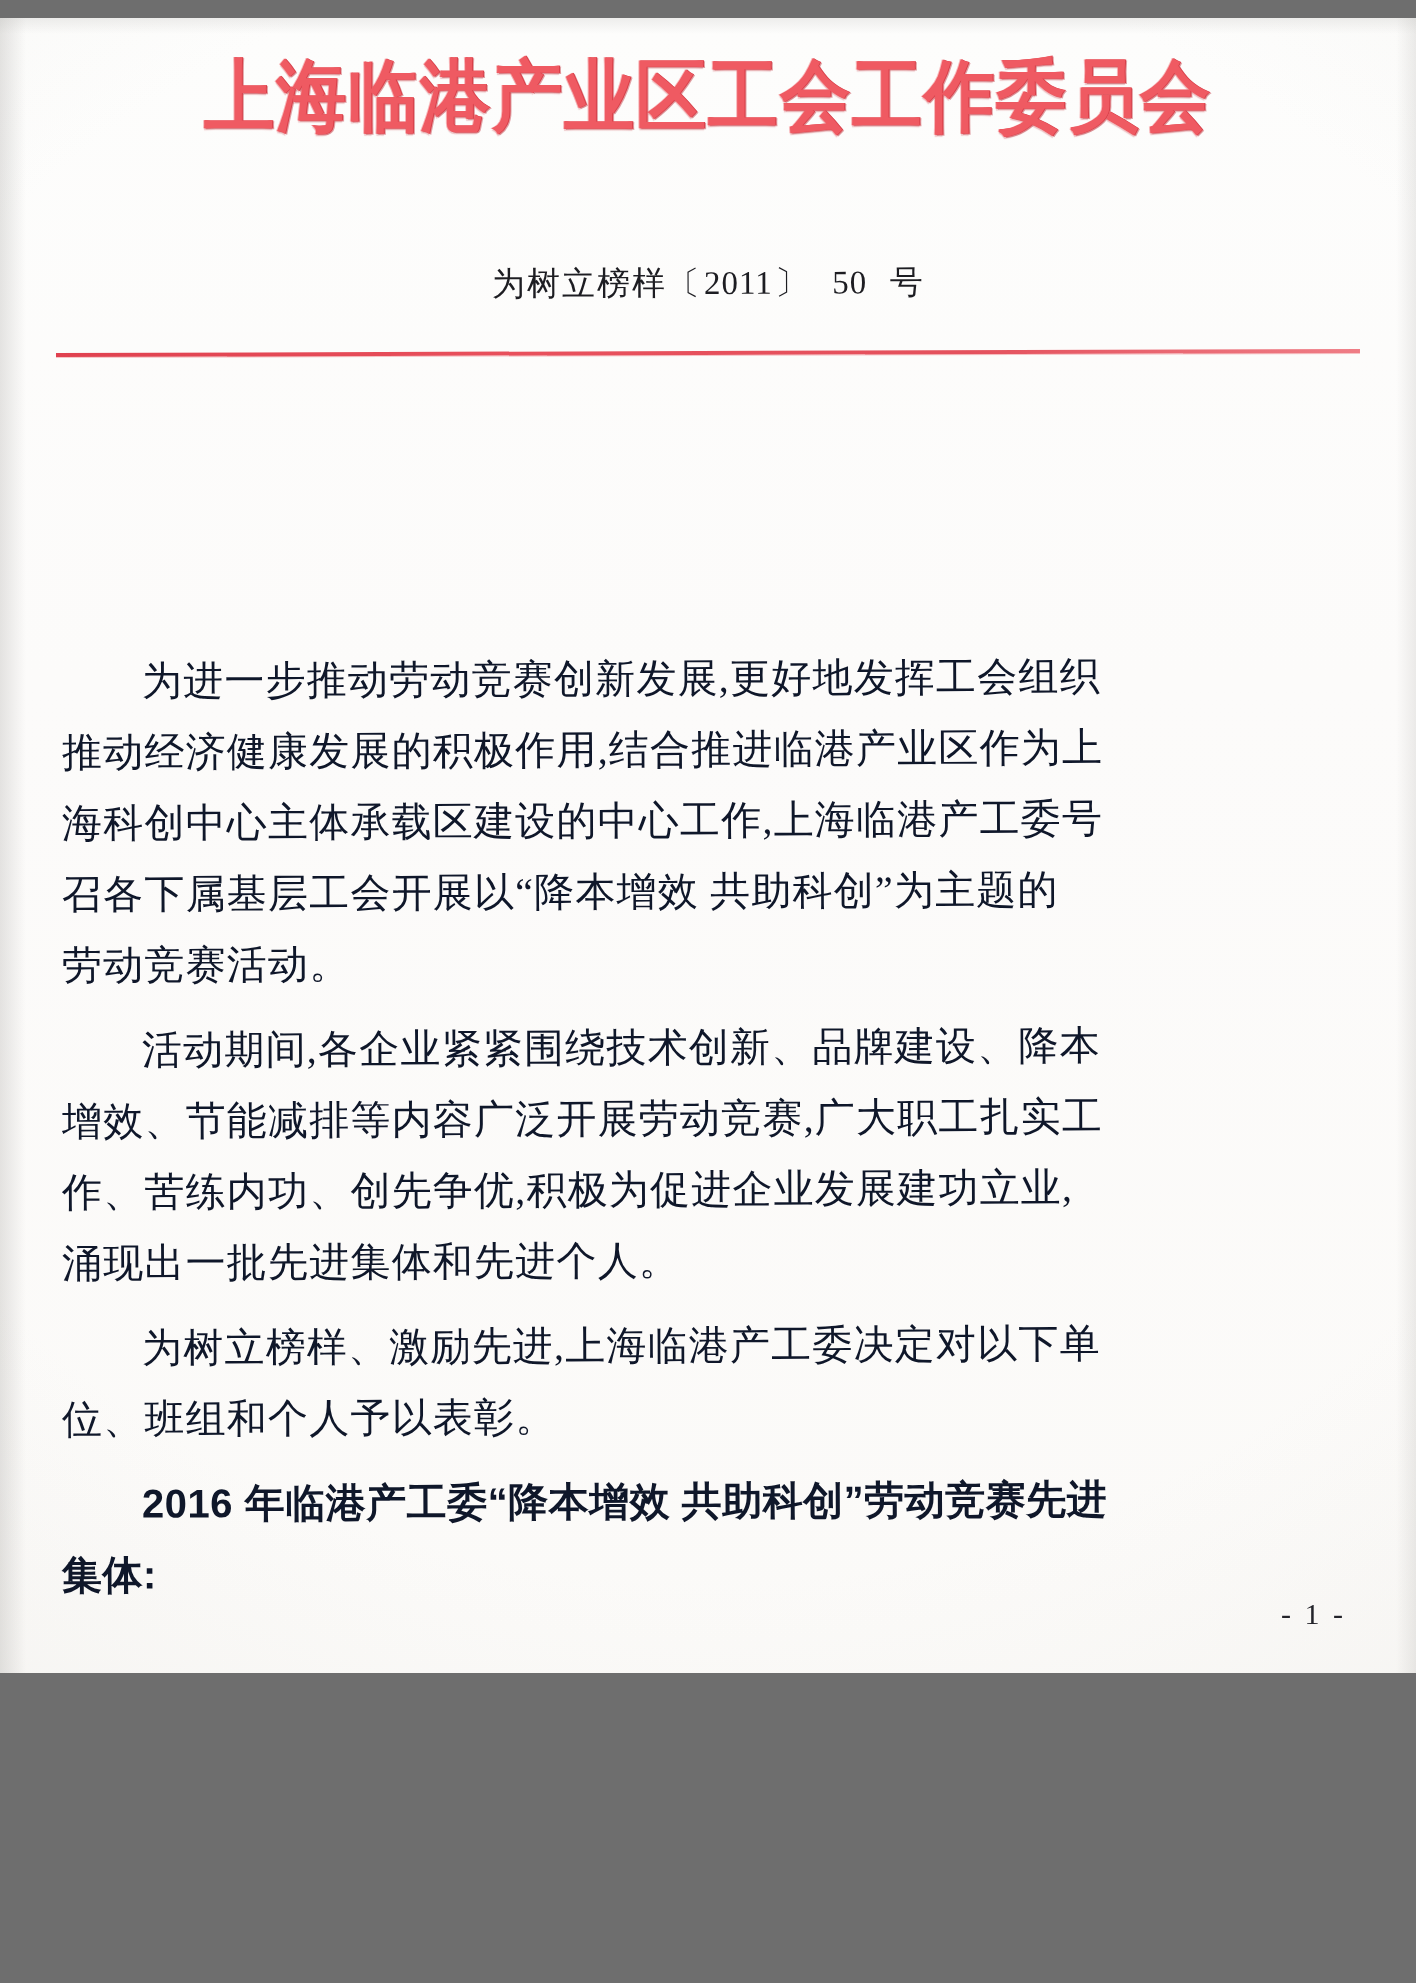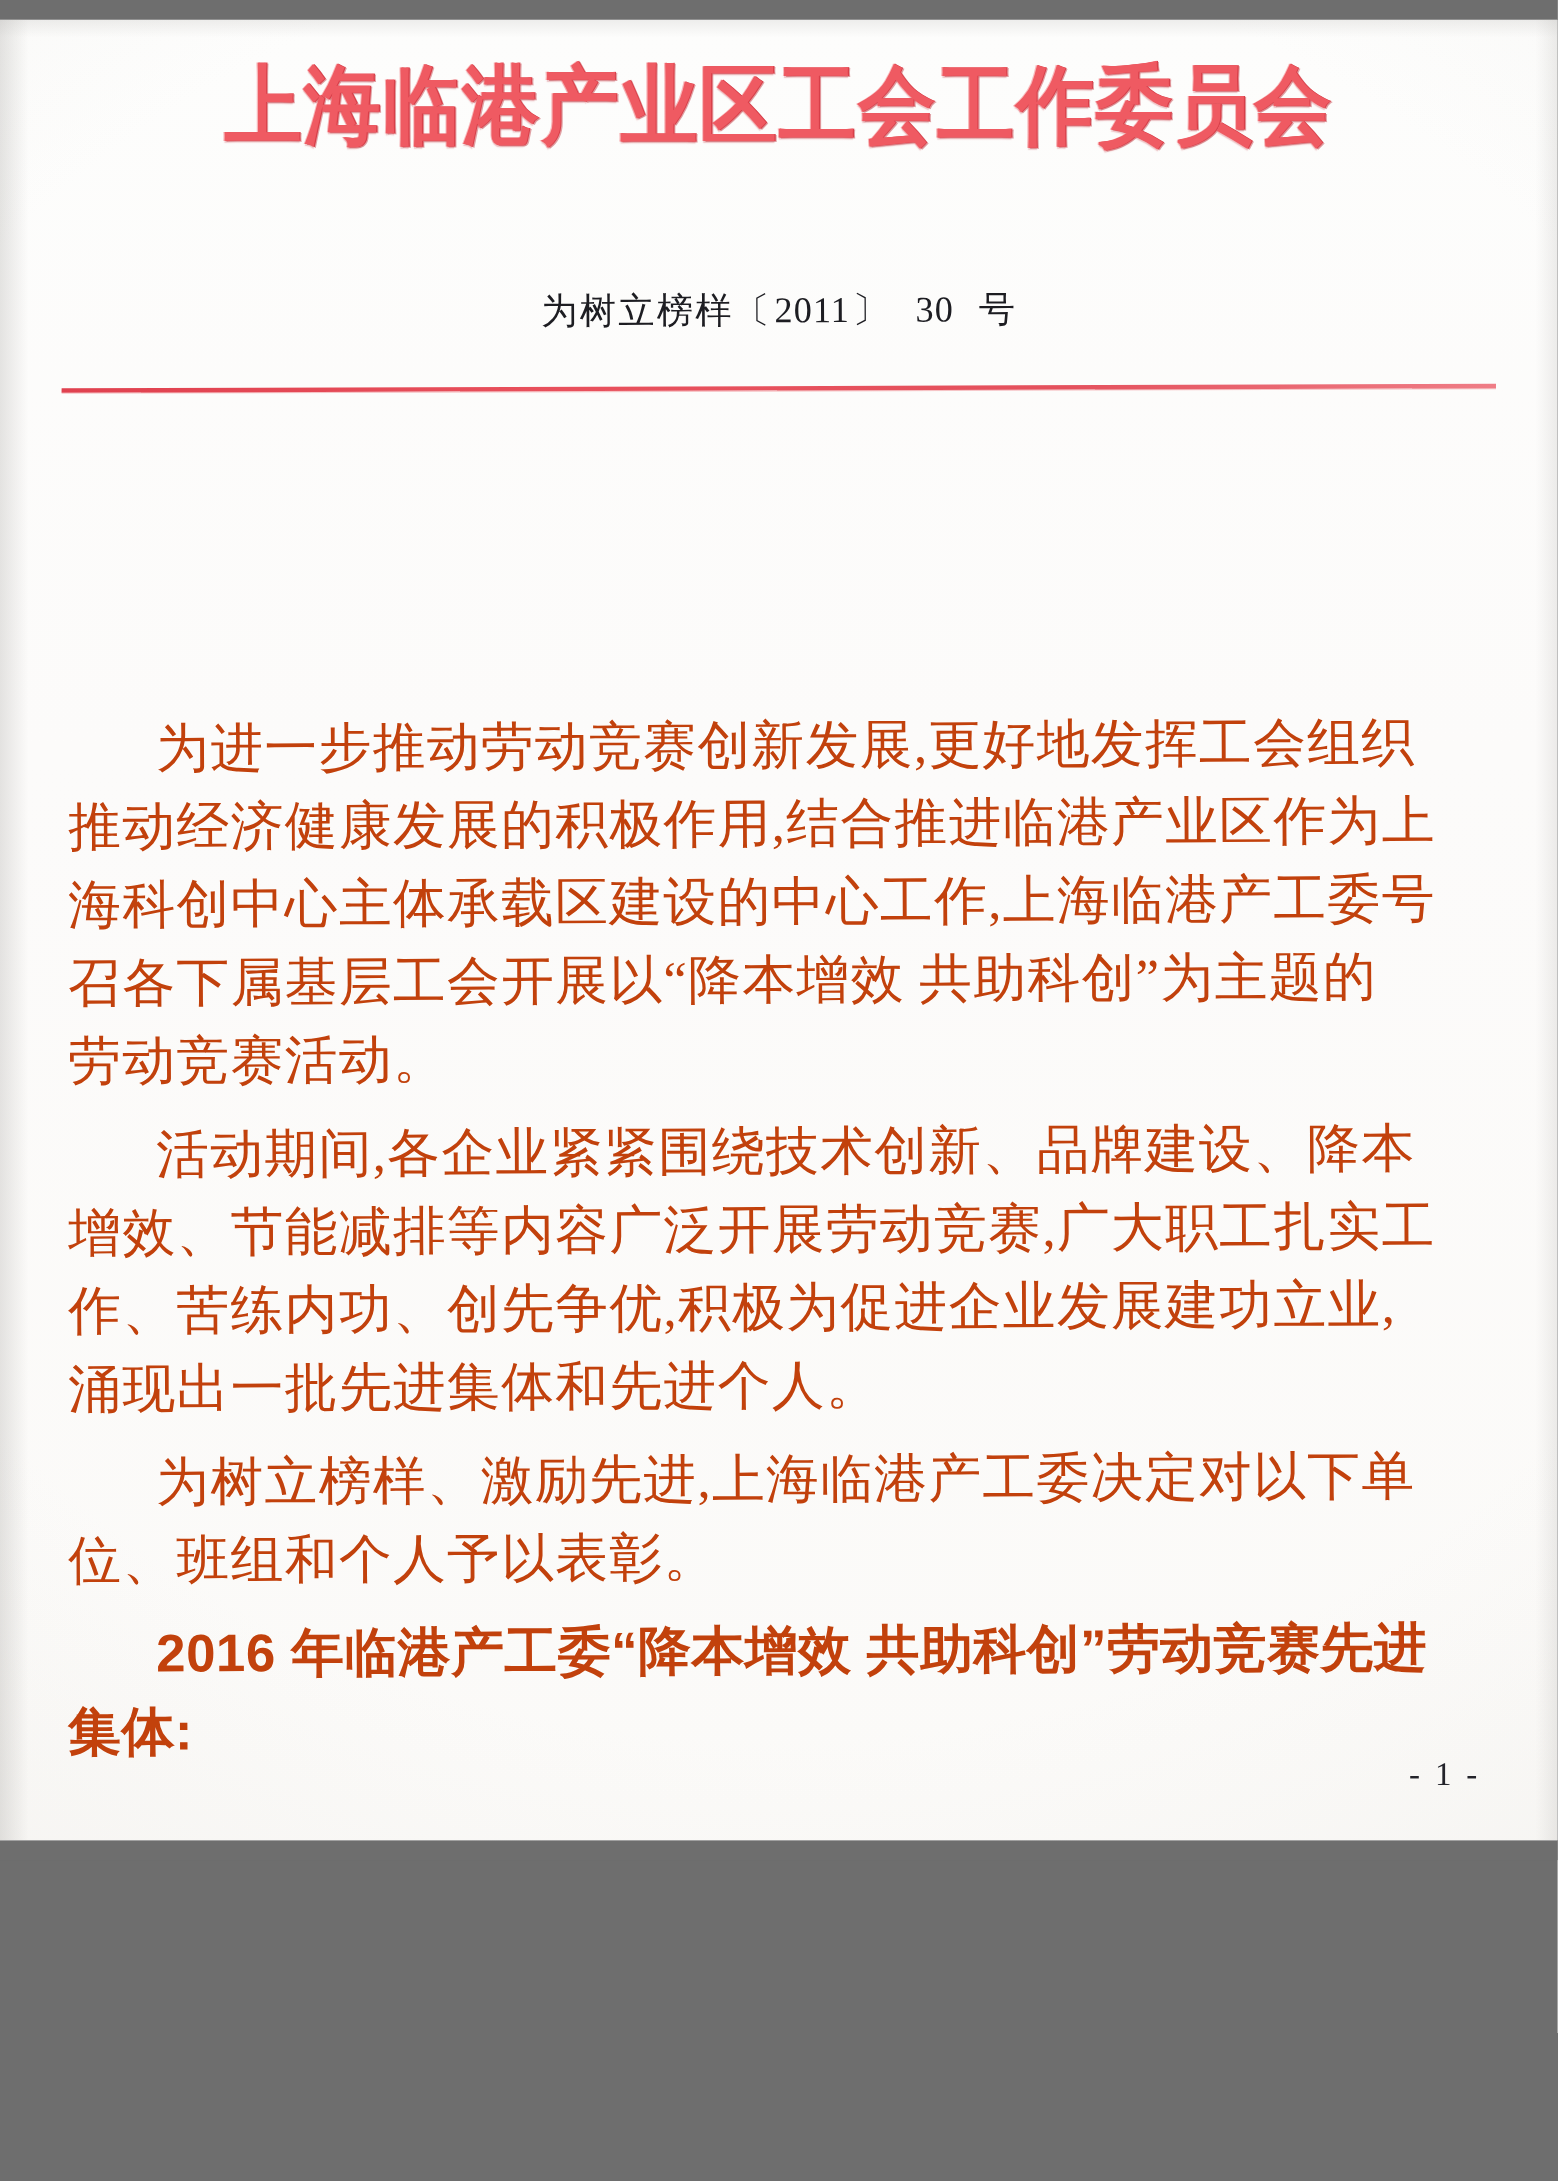--- a/index.html
+++ b/index.html
@@ -130,22 +130,22 @@
 
   
   .body-text {
     position: absolute;
     left: 62px;
     right: 58px;
     top: 628px;
   }
   .para {
     font-family: "Liberation Serif", "DejaVu Serif", serif;
-    font-size: 48px;
-    color: #c2410c;
+    font-size: 40px;
+    color: #0f172a;
     margin: 0 0 6px 0;
   }
   .para .bline {
     display: block;
     line-height: 71px;
     white-space: nowrap;
     letter-spacing: 0.5px;
     transform: rotate(-0.28deg);
     transform-origin: left center;
   }
@@ -181,21 +181,21 @@
   <div class="edge-shadow-t"></div>
 
   <div class="content">
 
     <div class="masthead">
       <div class="masthead-title">上海临港产业区工会工作委员会</div>
     </div>
 
     <div class="docnum-row">
       <div class="docnum">
-        <span>为树立榜样</span><span>〔</span><span class="num">2011</span><span>〕</span>&nbsp;&nbsp;<span class="num">30</span>&nbsp;&nbsp;<span>号</span>
+        <span>为树立榜样</span><span>〔</span><span class="num">2011</span><span>〕</span>&nbsp;&nbsp;<span class="num">50</span>&nbsp;&nbsp;<span>号</span>
       </div>
     </div>
 
     <div class="red-rule"></div>
 
 
     <div class="body-text">
 
       <div class="para justify">
         <span class="bline indent">为进一步推动劳动竞赛创新发展,更好地发挥工会组织</span>

